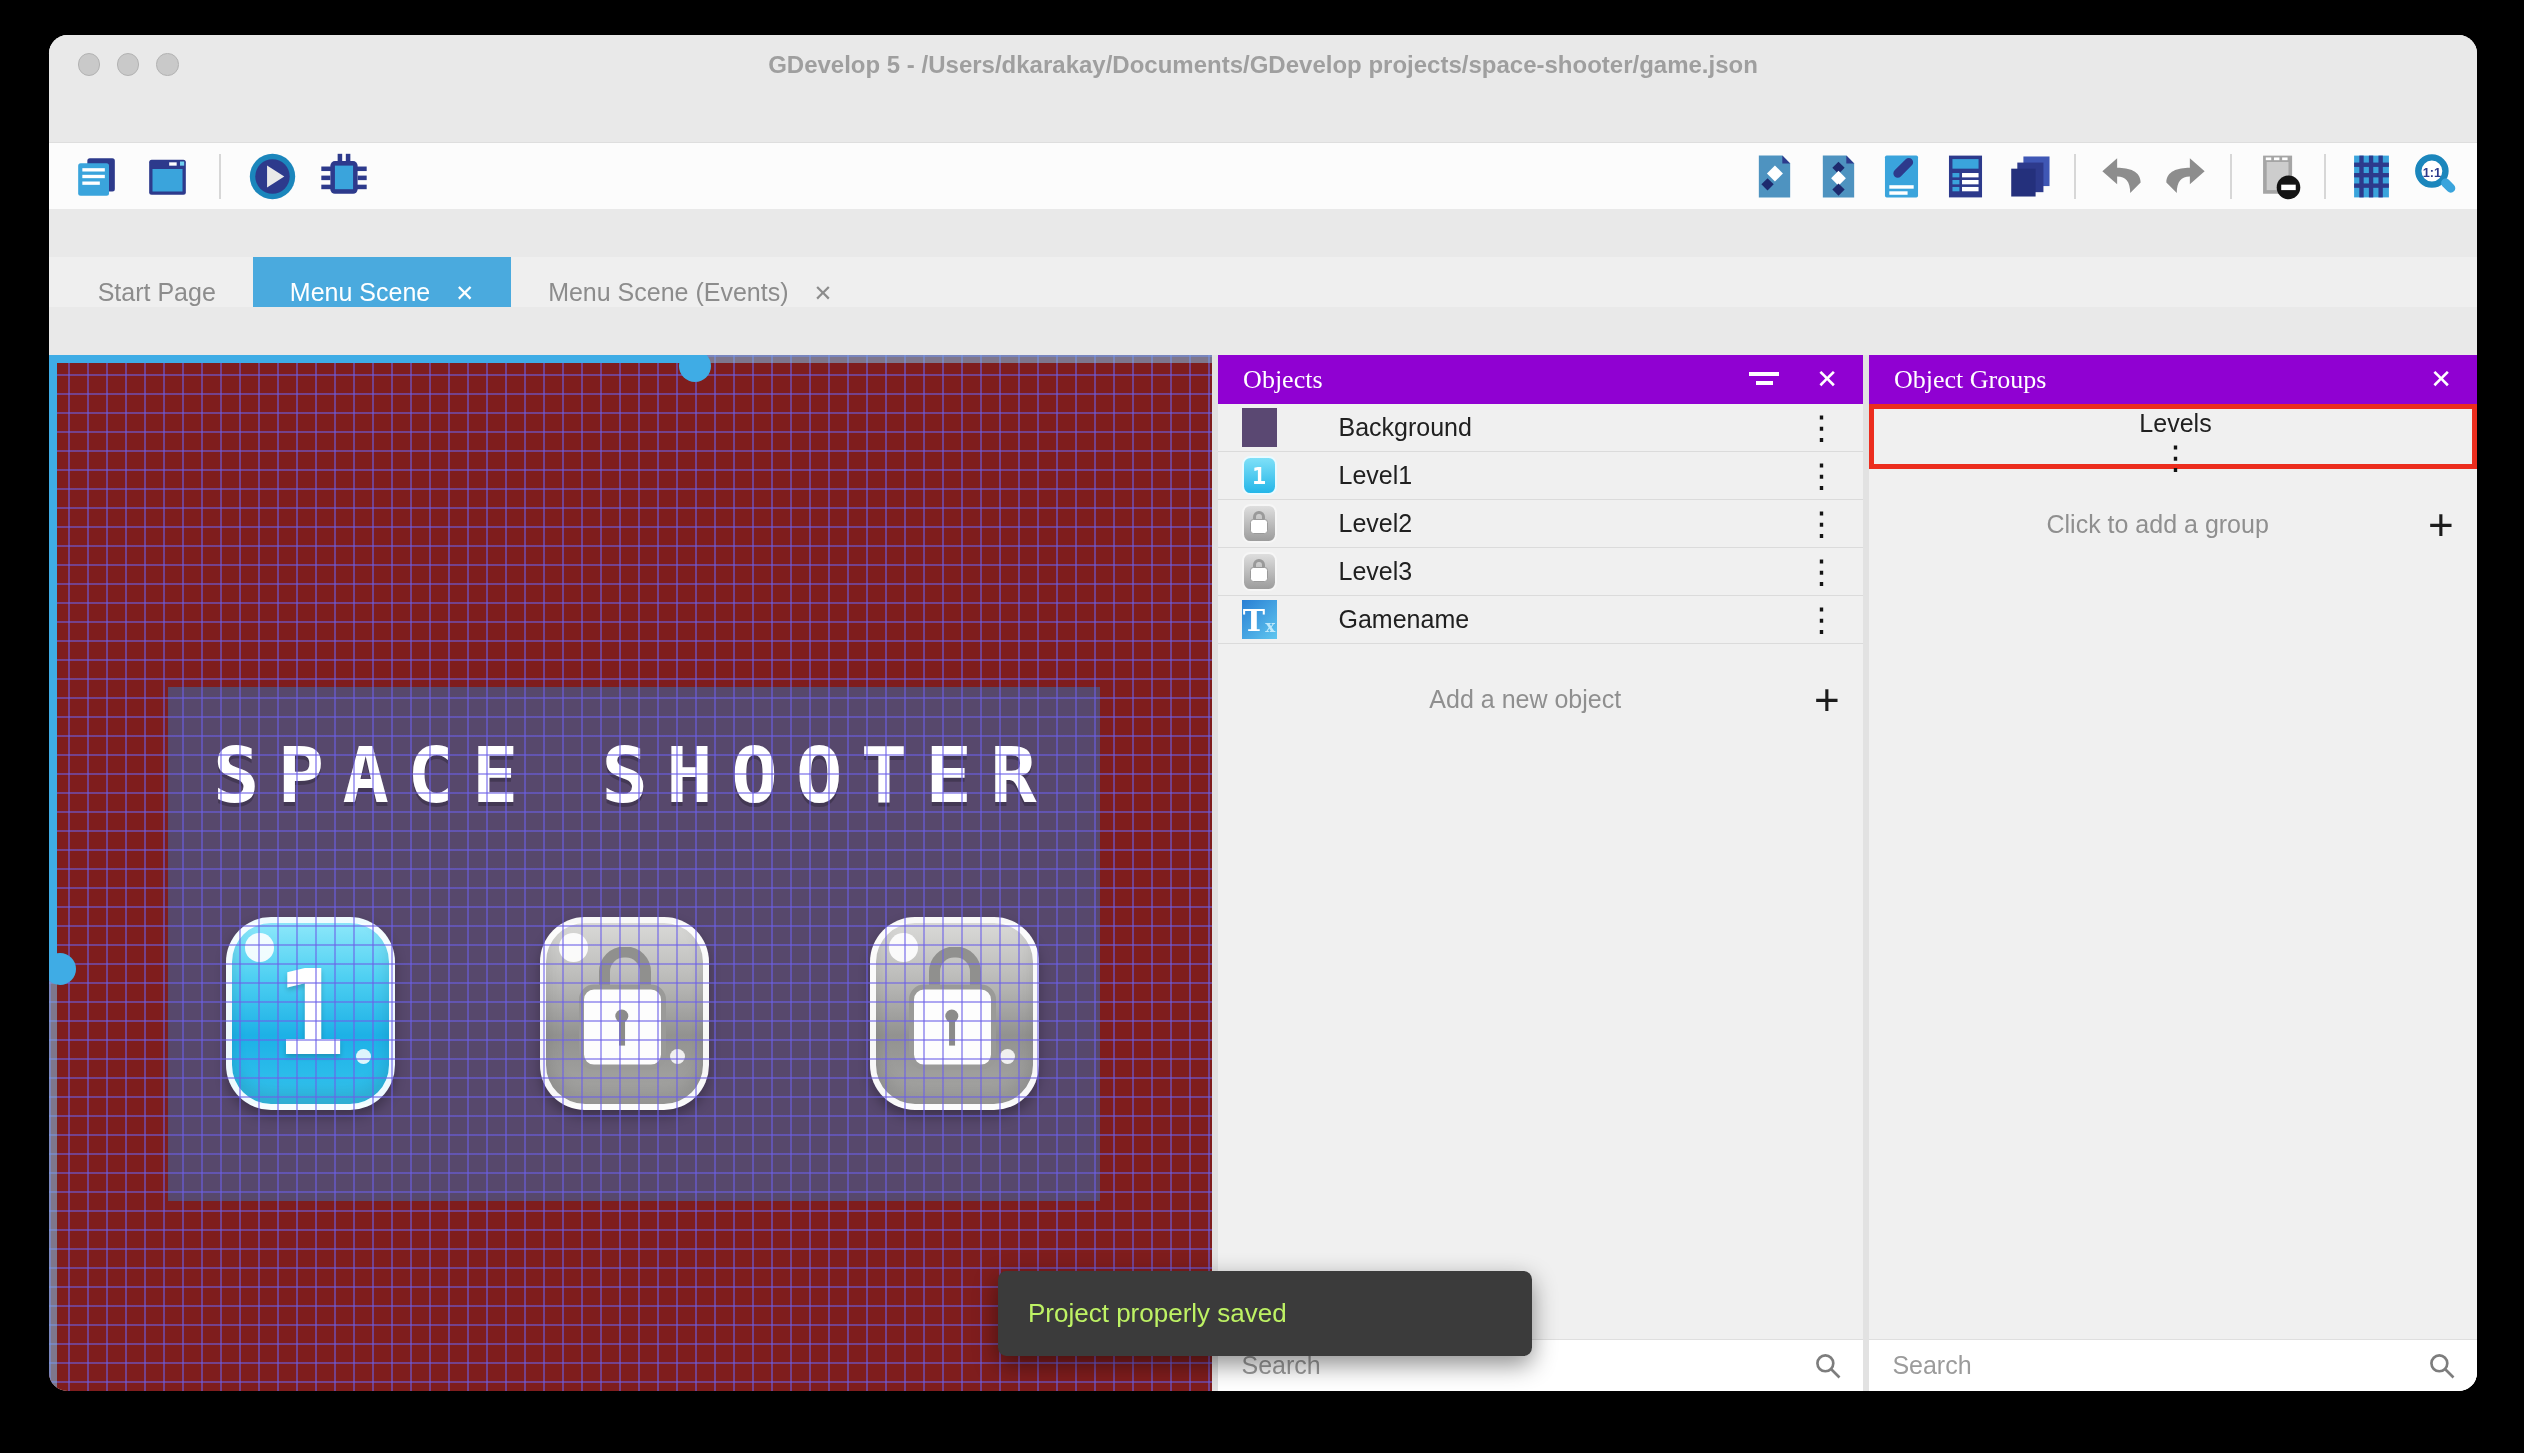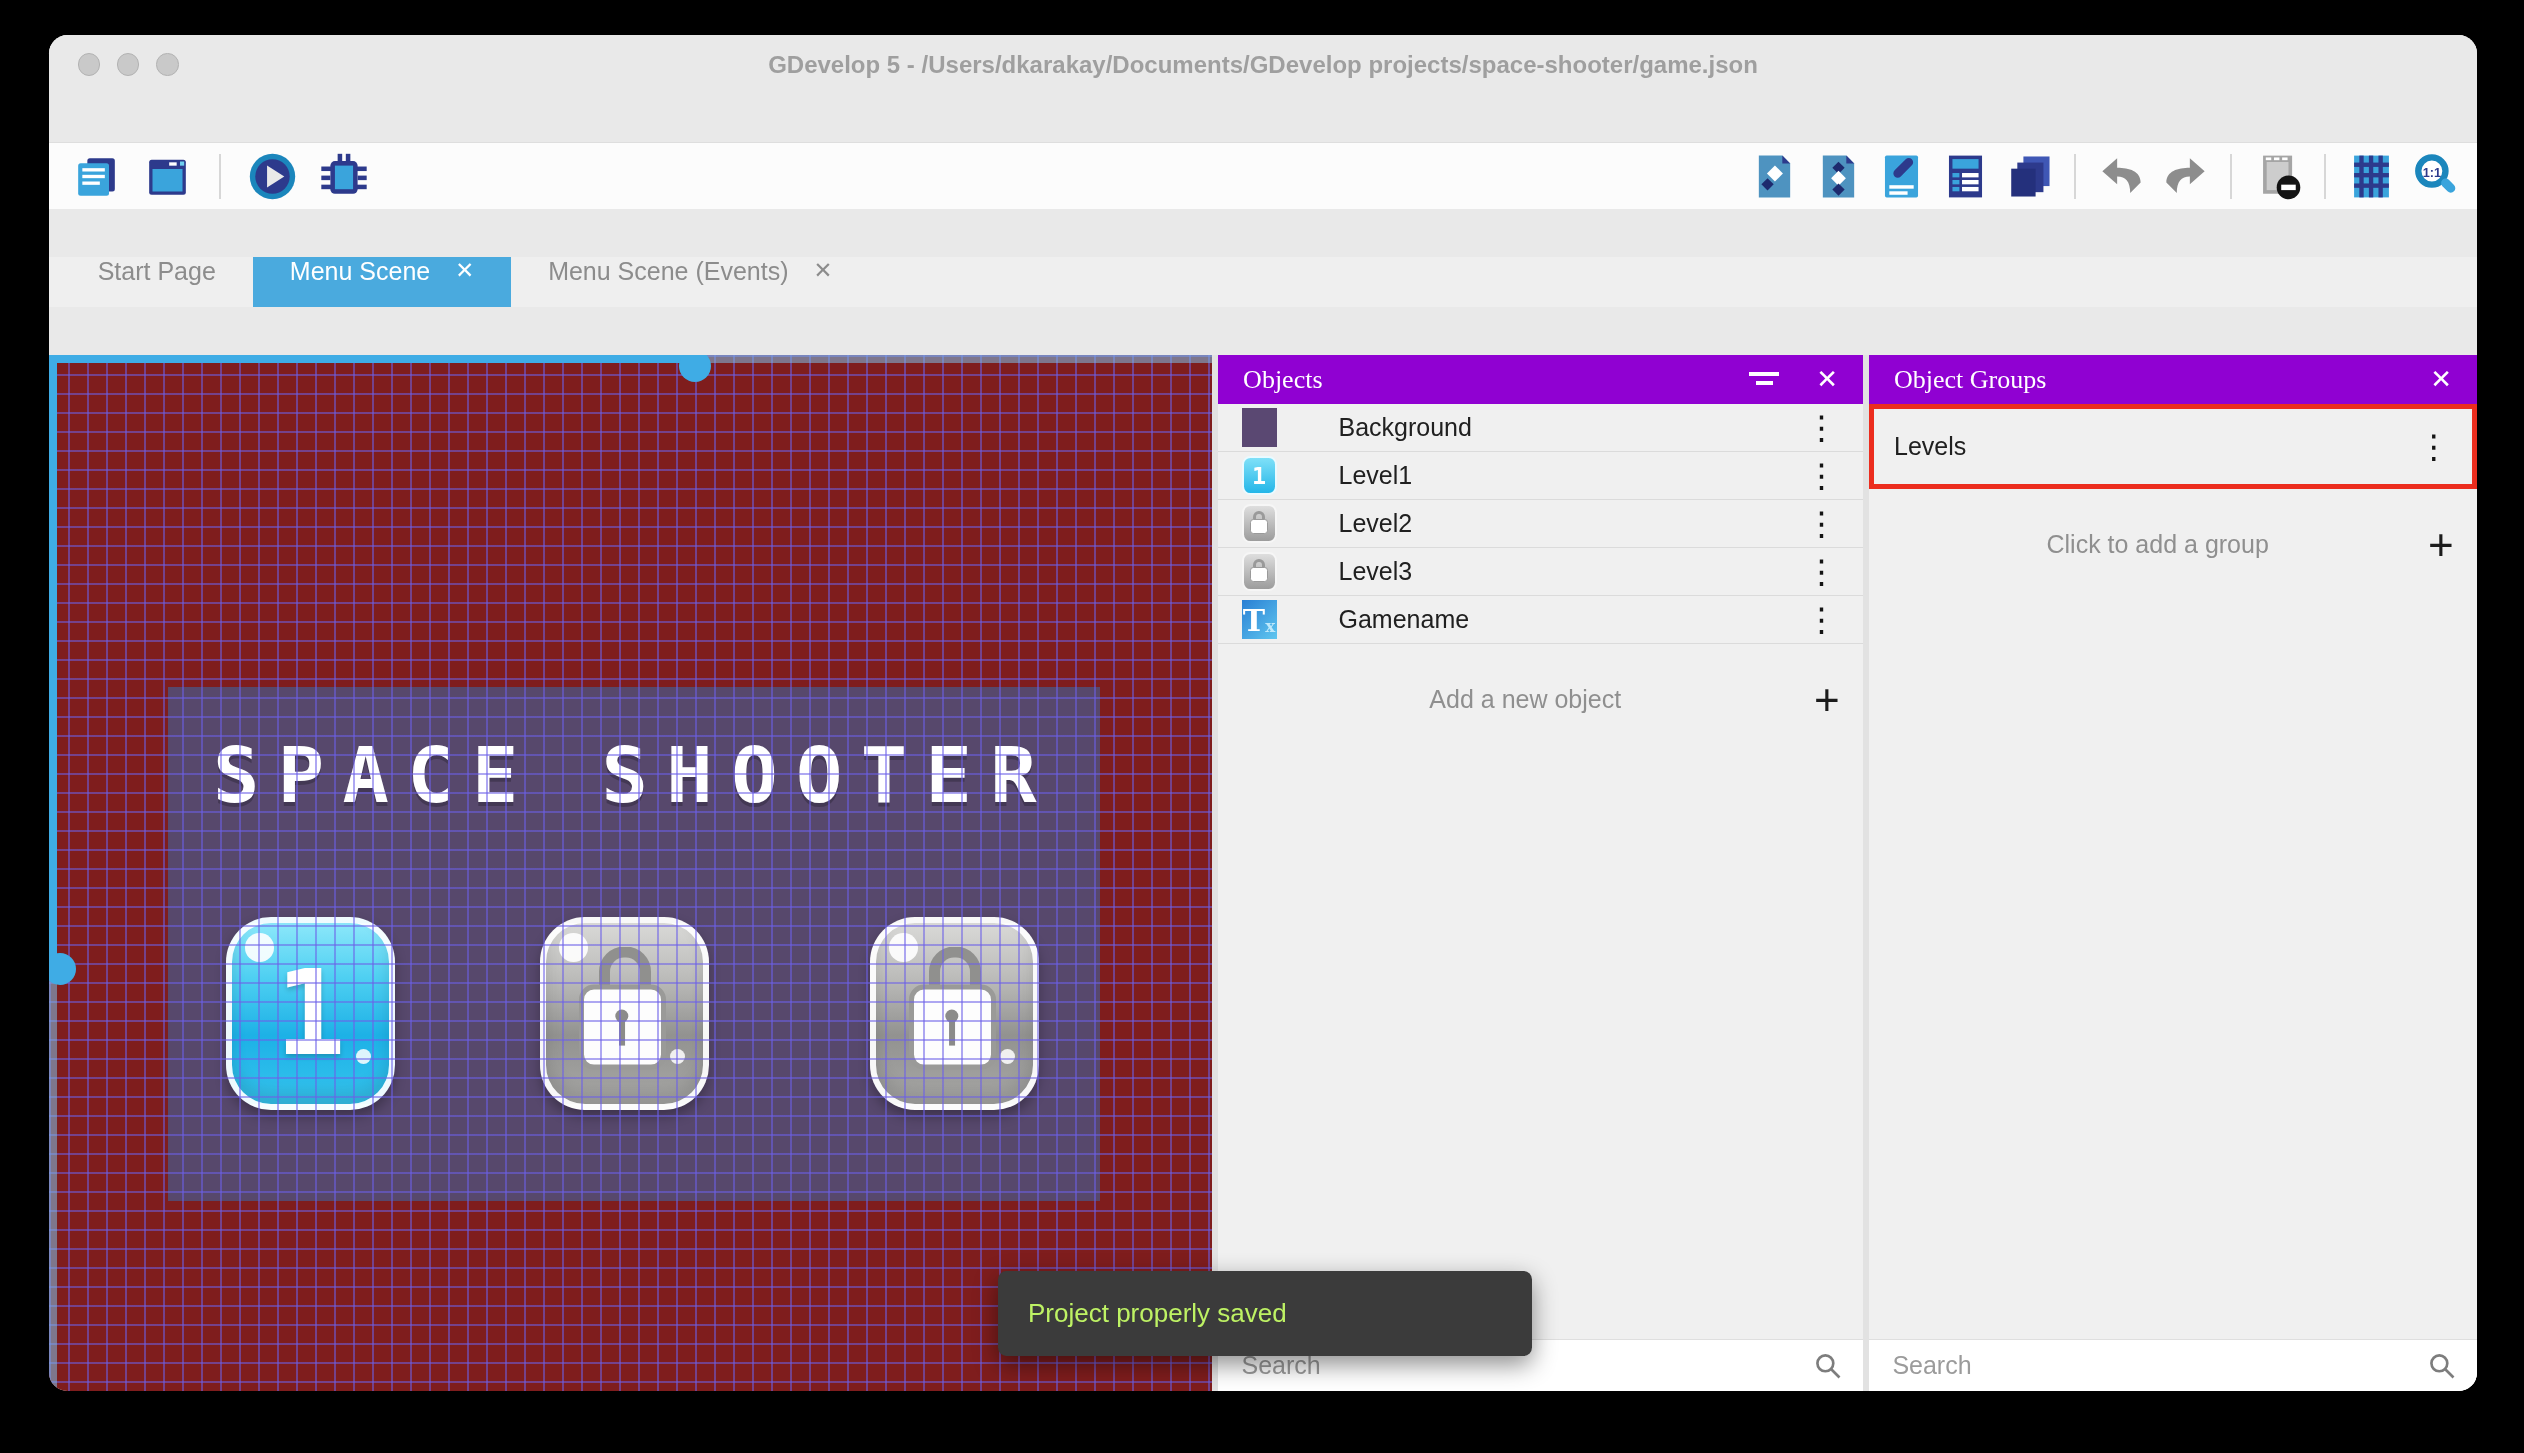--- a/index.html
+++ b/index.html
@@ -24,21 +24,21 @@
   .toolbar { height:67px; background:#fcfcfc; border-top:0.8px solid #dedede;
              display:flex; align-items:center; flex:0 0 auto;justify-content:space-between; }
   .tb-left { display:flex; align-items:center; gap:22px; margin-left:23.4px; }
   .tb-right { display:flex; align-items:center; gap:16.7px; margin-left:auto; margin-right:16.7px; }
   .tb-btn { display:flex; align-items:center; justify-content:center; cursor:pointer; }
   .tb-sep { width:1.7px; height:45px; background:#d7d7d7; margin:0 5px; }
 
   
   .tabbar { height:50px; background:#efefef; display:flex; align-items:stretch;
             padding-left:11.7px; flex:0 0 auto; }
-  .tab { display:flex; align-items:flex-start; gap:25px; padding:0 37px;
+  .tab { display:flex; align-items:flex-end; gap:25px; padding:0 37px;
          font-size:25px; color:#8c8c8c; cursor:pointer; }
   .tab.active { background:#4aaade; color:#fff; }
   .tab-x { font-size:22.6px; color:#8c8c8c; }
   .tab.active .tab-x { color:#fff; }
 
   
   .main { flex:1; display:flex; min-height:0; position:relative; }
   .divider { width:5.9px; background:#e2e2e2; flex:0 0 auto; }
 
   
@@ -136,23 +136,23 @@
              color:#8f8f8f; font-size:25px; cursor:pointer;margin-top:28px; }
   .add-label { flex:1; text-align:center; }
   .plus { font-size:44px; color:#1c1c1c; font-weight:400; padding:0 5px; }
   .panel-spacer { flex:1; }
   .search-bar { height:52px; background:#fff; border-top:0.8px solid #dfdfdf; flex:0 0 auto;
                 display:flex; align-items:center; padding:0 20px 0 23.4px; }
   .search-input { flex:1; border:none; outline:none; background:transparent;
                   font-size:25px; color:#444; font-family:"Liberation Sans", sans-serif; }
   .search-input::placeholder { color:#9b9b9b; }
 
-  .grp-row { height:85px; border:5px solid #ec2d1e; display:flex; align-items:center;
+  .grp-row { height:65px; border:5px solid #ec2d1e; display:flex; align-items:center;
              padding:0 15px 0 20px; font-size:25px; color:#202020; background:#f0f0f0;
-             cursor:pointer; }
+             cursor:pointer;flex-direction:column; }
 </style>
 </head>
 <body>
 
 <div class="window">
 
   <div class="titlebar">
     <div class="traffic">
       <div class="light"></div>
       <div class="light"></div>

